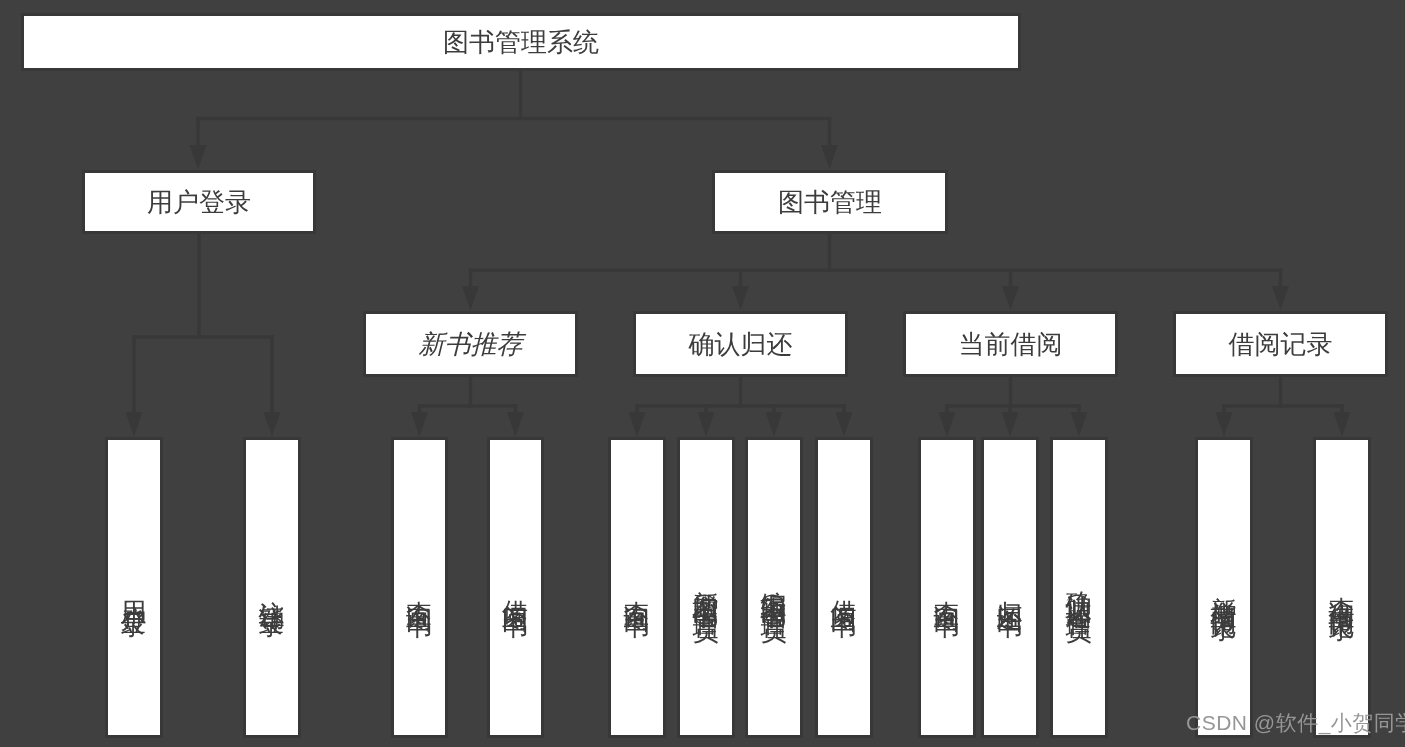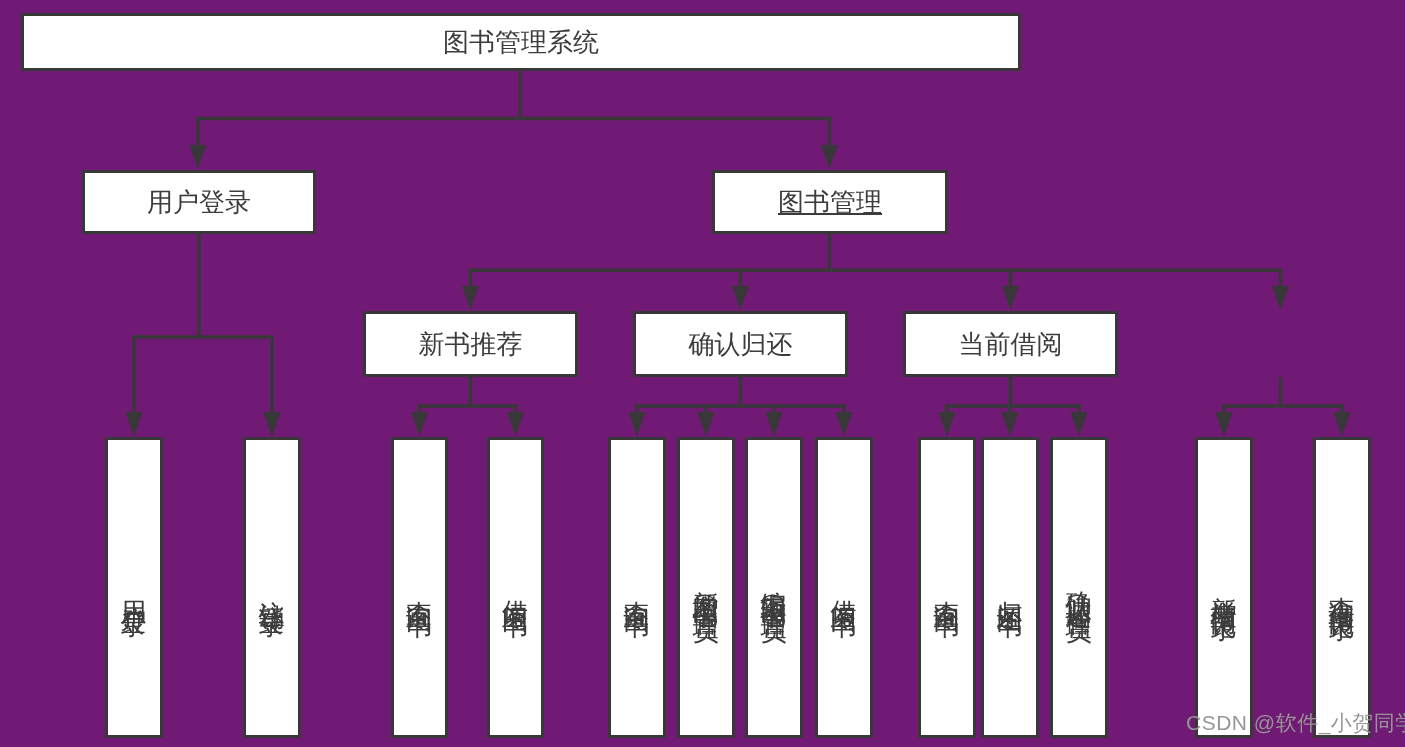--- a/index.html
+++ b/index.html
@@ -1,20 +1,20 @@
 <!DOCTYPE html>
 <html><head>
 <meta charset="utf-8">
 <style>
   html, body { margin: 0; padding: 0; background: #ffffff; }
   #canvas {
     position: relative;
     width: 1405px;
     height: 747px;
-    background: #701a75;
+    background: #404040;
     font-family: "Liberation Sans", sans-serif;
     overflow: hidden;
   }
   #connectors {
     position: absolute;
     left: 0; top: 0;
     width: 1405px; height: 747px;
     pointer-events: none;
     z-index: 2;
   }
@@ -34,24 +34,24 @@
   .vbox-label {
     writing-mode: vertical-rl;
     text-orientation: mixed;
     letter-spacing: 4px;
     line-height: 1;
   }
   
   .n-root   { left: 21px;   top: 13px;  width: 1000px; height: 58px; }
   
   .n-login  { left: 82px;   top: 170px; width: 234px;  height: 64px; }
-  .n-mgmt   { left: 712px;  top: 170px; width: 236px;  height: 64px; text-decoration: underline; }
+  .n-mgmt   { left: 712px;  top: 170px; width: 236px;  height: 64px; }
   
   .n-l3     { top: 311px; width: 215px; height: 66px; }
-  .n-new    { left: 363px; }
+  .n-new    { left: 363px; font-style: italic; }
   .n-borrow { left: 633px; }
   .n-cur    { left: 903px; align-items: center; }
   .n-rec    { left: 1173px; }
   
   .leaf { top: 437px; width: 58px; height: 301px; }
   .lf1  { left: 105px; }
   .lf2  { left: 243px; }
   .lf3  { left: 391px; width: 57px; }
   .lf4  { left: 487px; width: 57px; }
   .lf5  { left: 608px; }
@@ -165,20 +165,23 @@
 
   <div class="box n-l3 n-new">
     <span>新书推荐</span>
   </div>
   <div class="box n-l3 n-borrow">
     <span>确认归还</span>
   </div>
   <div class="box n-l3 n-cur">
     <span>当前借阅</span>
   </div>
+  <div class="box n-l3 n-rec">
+    <span>借阅记录</span>
+  </div>
 
   <div class="box leaf lf1">
     <span class="vbox-label">用户登录</span>
   </div>
   <div class="box leaf lf2">
     <span class="vbox-label">注销登录</span>
   </div>
 
   <div class="box leaf lf3">
     <span class="vbox-label">查询图书</span>

